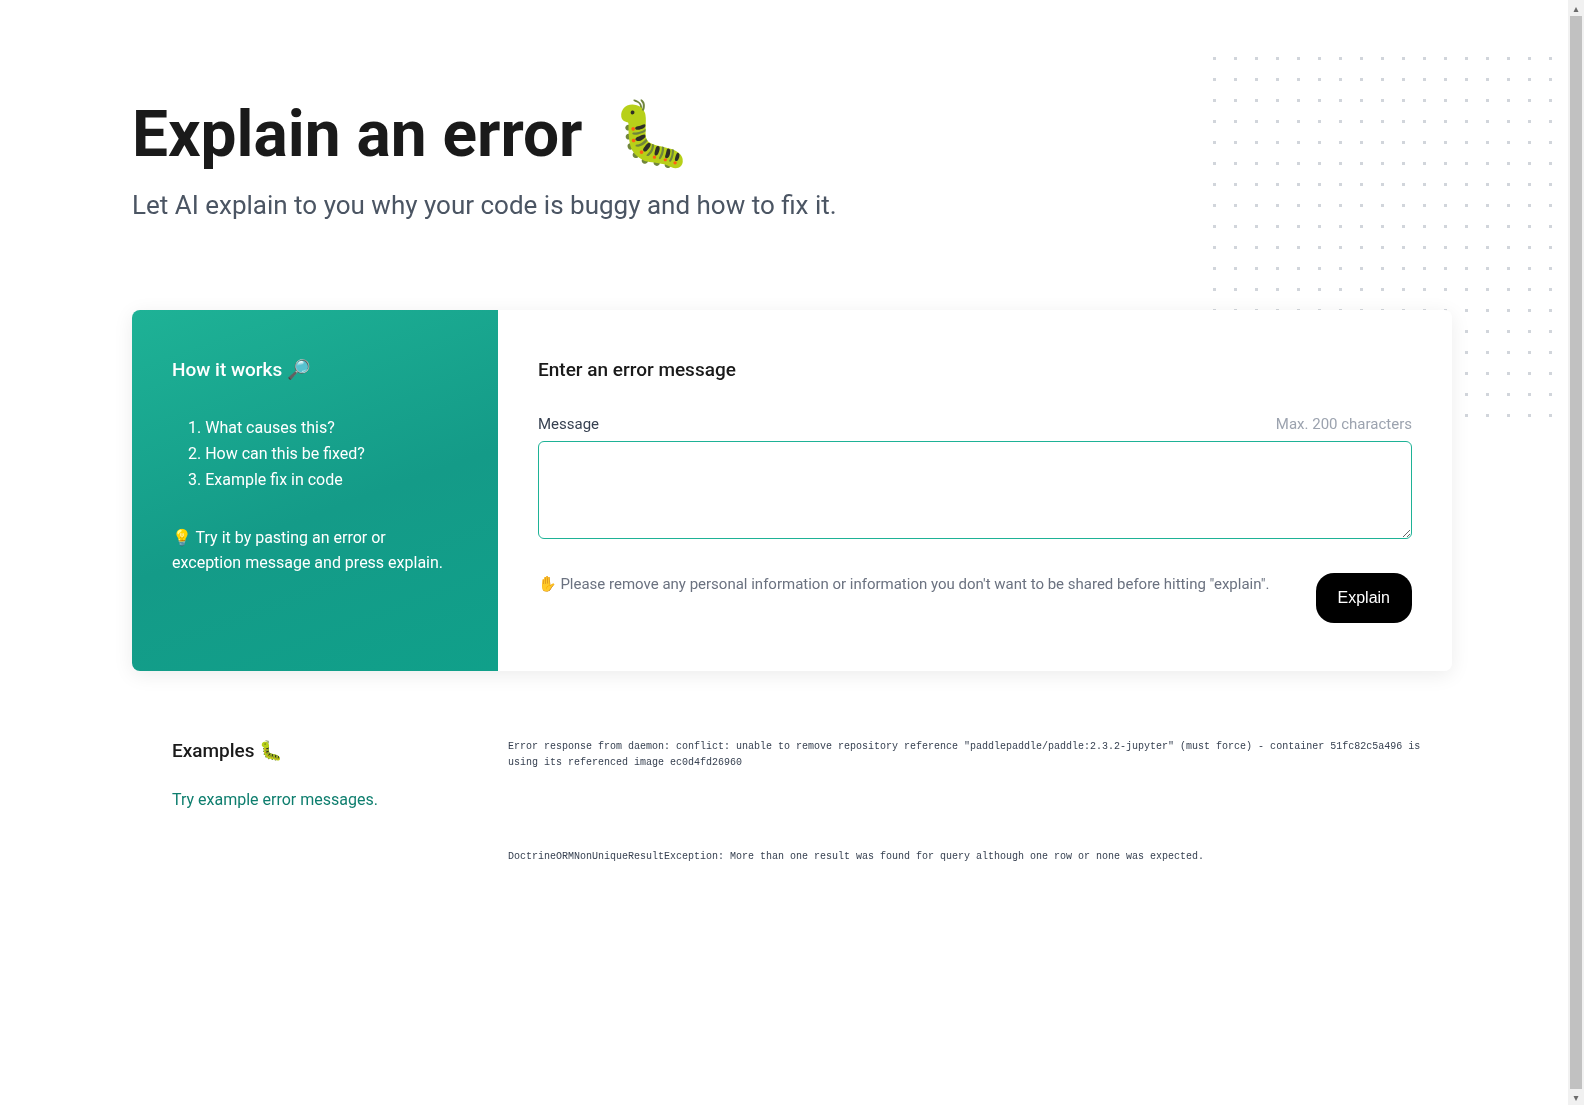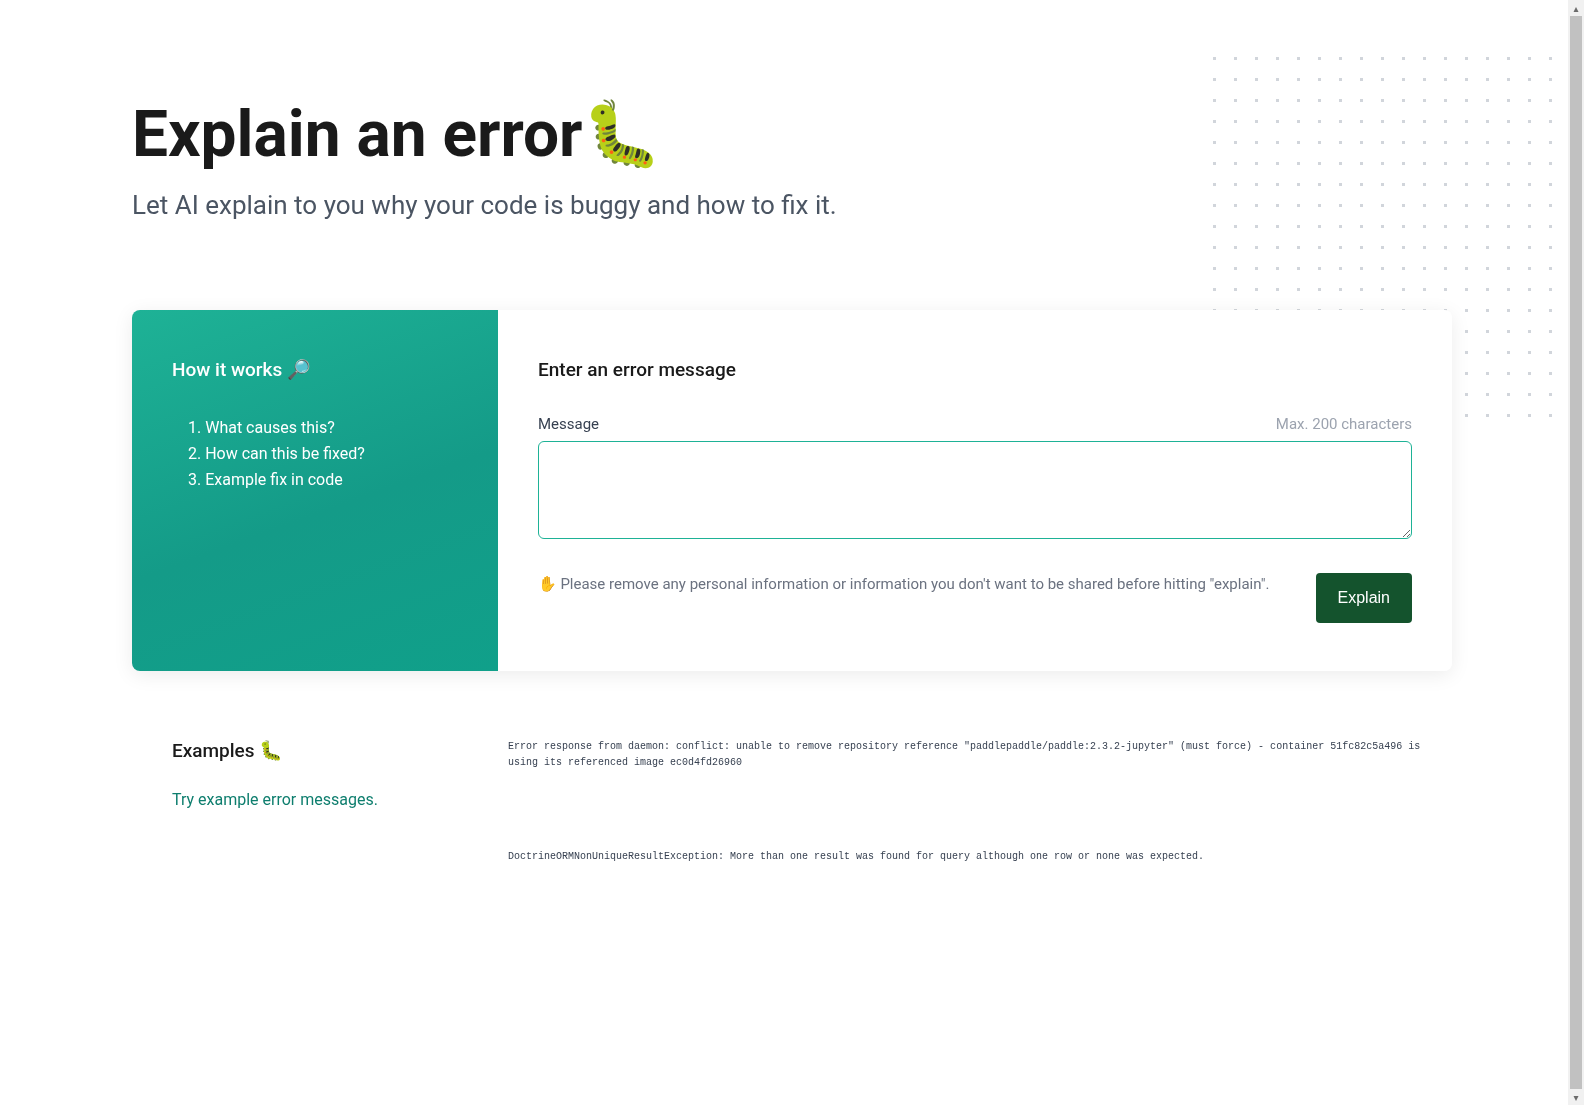--- a/index.html
+++ b/index.html
@@ -32,21 +32,21 @@
       z-index: 1;
     }
     .page-title {
       font-size: 64px;
       font-weight: 700;
       color: #1a1a1a;
       line-height: 1.1;
       margin-bottom: 20px;
       display: flex;
       align-items: center;
-      gap: 0;
+      gap: 30px;
     }
     .subtitle {
       font-size: 26px;
       color: #4b5563;
       margin-bottom: 90px;
     }
     .main-card {
       display: flex;
       border-radius: 8px;
       box-shadow: 0 4px 20px rgba(0,0,0,0.08);
@@ -131,24 +131,24 @@
       gap: 20px;
       margin-top: 30px;
     }
     .privacy-note {
       font-size: 15px;
       color: #6b7280;
       line-height: 1.5;
       flex: 1;
     }
     .explain-button {
-      background: #14532d;
+      background: #000000;
       color: #ffffff;
       border: none;
-      border-radius: 4px;
+      border-radius: 18px;
       padding: 16px 22px;
       font-size: 16px;
       font-weight: 500;
       cursor: pointer;
       flex-shrink: 0;
     }
     .examples-section {
       display: flex;
       gap: 0;
       margin-top: 68px;
@@ -224,20 +224,21 @@
   <p class="subtitle">Let AI explain to you why your code is buggy and how to fix it.</p>
 
   <div class="main-card">
     <div class="how-it-works">
       <div class="how-title">How it works 🔎</div>
       <ul class="how-list">
         <li>1. What causes this?</li>
         <li>2. How can this be fixed?</li>
         <li>3. Example fix in code</li>
       </ul>
+      <p class="how-tip">💡 Try it by pasting an error or exception message and press explain.</p>
     </div>
 
     <div class="form-section">
       <div class="form-title">Enter an error message</div>
       <div class="label-row">
         <span class="message-label">Message</span>
         <span class="max-chars">Max. 200 characters</span>
       </div>
       <textarea class="message-textarea" style=""></textarea>
       <div class="form-bottom">

